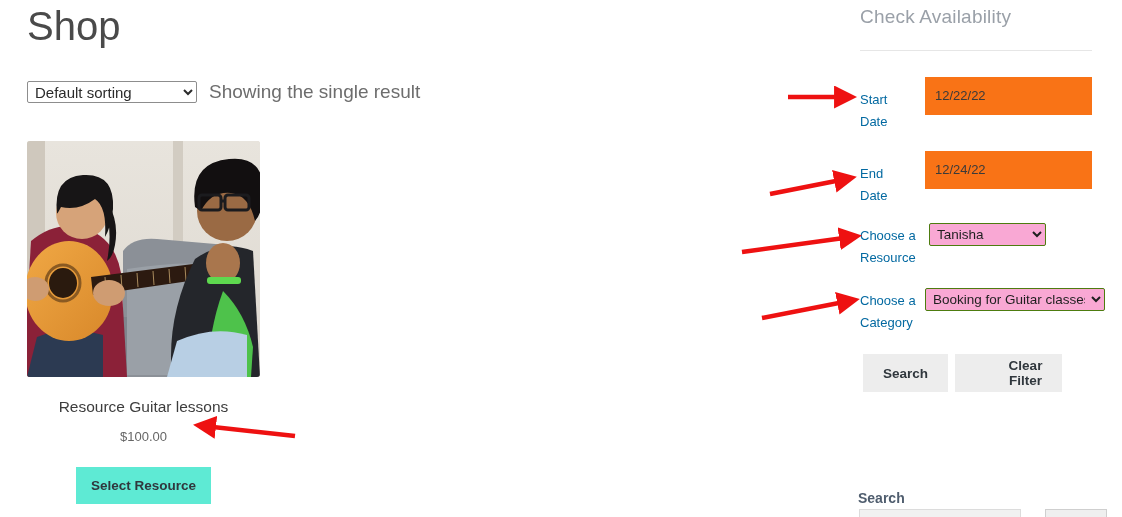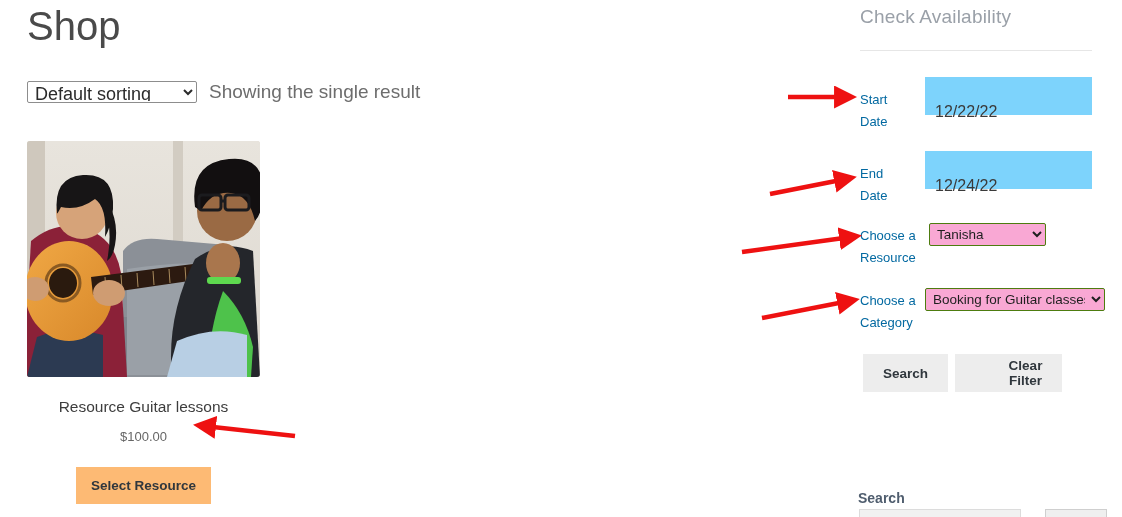--- a/index.html
+++ b/index.html
@@ -32,21 +32,21 @@
     position: absolute;
     left: 27px; top: 81px;
     display: flex;
     align-items: center;
     gap: 12px;
   }
   .sort-select {
     width: 170px;
     height: 22px;
     font-family: "Liberation Sans", sans-serif;
-    font-size: 18px;
+    font-size: 15px;
     color: #2b2b2b;
     background: #ffffff;
     border: 1px solid #8d8d8d;
     border-radius: 2px;
     padding: 1px 3px;
   }
   .result-count {
     font-size: 19px;
     color: #6d6d6d;
   }
@@ -75,21 +75,21 @@
     left: 27px; top: 429px;
     width: 233px;
     text-align: center;
     font-size: 13px;
     color: #666666;
   }
   .select-resource-btn {
     position: absolute;
     left: 76px; top: 467px;
     width: 135px; height: 37px;
-    background: #fdba74;
+    background: #5eead4;
     border: none;
     font-family: "Liberation Sans", sans-serif;
     font-size: 13.5px;
     font-weight: 600;
     color: #30373d;
     cursor: pointer;
   }
 
   
   .avail-heading {
@@ -110,26 +110,26 @@
   .field-row { position: absolute; }
   .field-label {
     position: absolute;
     font-size: 13px;
     color: #0369a1;
     line-height: 22px;
     width: 62px;
   }
   .date-box {
     position: absolute;
-    background: #7dd3fc;
+    background: #f97316;
     border: none;
     font-family: "Liberation Sans", sans-serif;
-    font-size: 16px;
+    font-size: 13px;
     color: #3a3a3a;
-    padding: 16px 10px;
+    padding: 0 10px;
     width: 167px;
     height: 38px;
     line-height: 38px;
   }
   .sel {
     position: absolute;
     font-family: "Liberation Sans", sans-serif;
     font-size: 13.5px;
     color: #1f1f1f;
     background: #f9a8d4;

